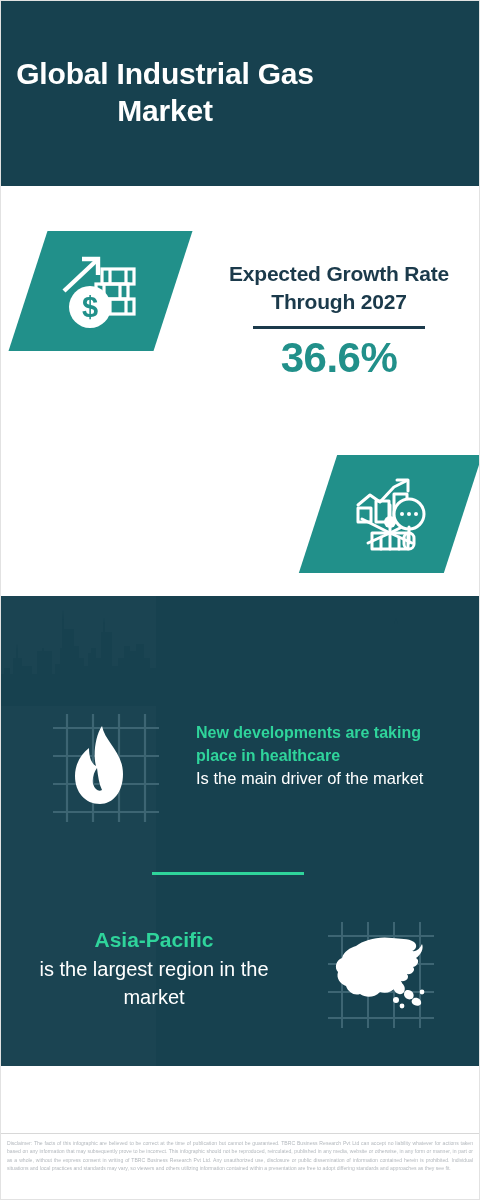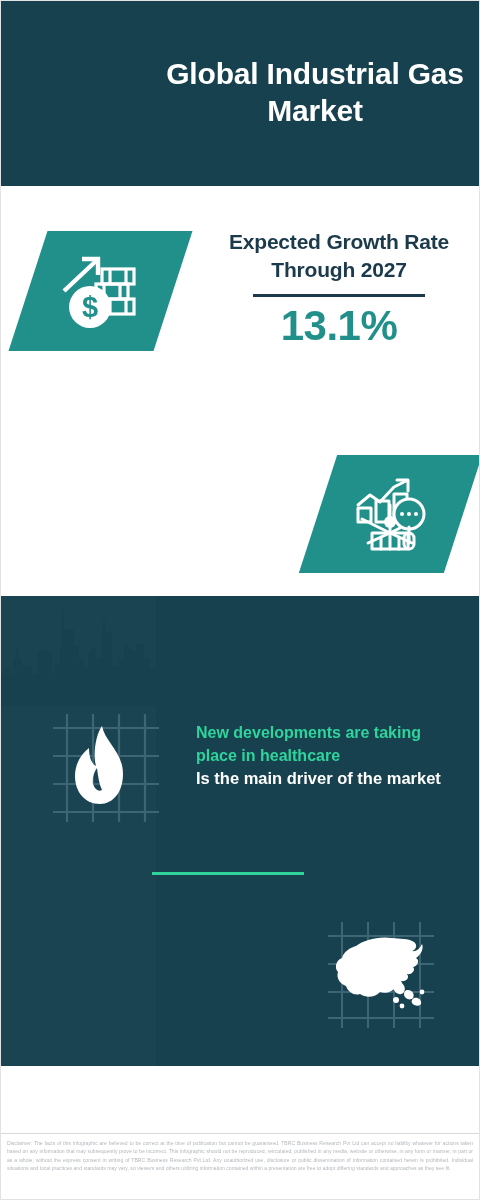--- a/index.html
+++ b/index.html
@@ -12,21 +12,21 @@
     position:relative;
     width:480px; height:1200px;
     background:#ffffff;
     overflow:hidden;
   }
 
   
   .header {
     position:absolute; left:0; top:0; width:480px; height:186px;
     background:#17414f;
-    display:flex; align-items:center; justify-content:flex-end;
+    display:flex; align-items:center; justify-content:flex-start;
   }
   .header-title {
     color:#ffffff;
     font-size:30px; font-weight:bold; line-height:1.22;
     text-align:center;
     letter-spacing:-0.2px;
     width:330px;
   }
 
   
@@ -40,21 +40,21 @@
     position:absolute;
     background:#21908a;
     transform:skewX(-18deg);
     display:flex; align-items:center; justify-content:center;
   }
   .para > svg { transform:skewX(18deg); }
 
   .growth-para { left:28px; top:231px; width:145px; height:120px; }
   .size-para   { left:318px; top:455px; width:145px; height:118px; }
 
-  .stat-block { position:absolute; text-align:center; }
+  .stat-block { position:absolute; text-align:center;margin-top:32px; }
   .growth-stat { left:208px; top:228px; width:262px; }
   .size-stat   { left:12px;  top:430px; width:262px; }
 
   .stat-label {
     color:#1b3a4b; font-size:21px; font-weight:bold;
     line-height:1.32; letter-spacing:-0.2px;
   }
   .stat-rule {
     height:3px; background:#1b3a4b;
     width:172px; margin:11px auto 4px auto;
@@ -83,21 +83,21 @@
   .asia-tile   { position:absolute; left:322px; top:918px; width:118px; height:112px; }
 
   .driver-text {
     position:absolute; left:196px; top:722px; width:262px;
     text-align:left;
   }
   .driver-head {
     color:#2fd49b; font-size:16px; font-weight:bold; line-height:1.42;
   }
   .driver-sub {
-    color:#ffffff; font-size:16.5px; font-weight:bold; line-height:1.42;
+    color:#ffffff; font-size:16.5px; font-weight:normal; line-height:1.42;
   }
 
   .mid-rule {
     position:absolute; left:152px; top:872px; width:152px; height:3px;
     background:#2fd49b;
   }
 
   .region-text {
     position:absolute; left:20px; top:925px; width:268px;
     text-align:center;
@@ -161,21 +161,21 @@
         <line x1="68" y1="48" x2="68" y2="63"></line>
       </g>
       <circle cx="32" cy="56" r="21" fill="#ffffff"></circle>
       <text x="32" y="66" text-anchor="middle" font-family="Liberation Sans, sans-serif" font-size="29" font-weight="bold" fill="#21908a">$</text>
     </svg>
   </div>
 
   <div class="stat-block growth-stat">
     <div class="stat-label">Expected Growth Rate Through 2027</div>
     <div class="stat-rule"></div>
-    <div class="stat-value">13.1%</div>
+    <div class="stat-value">36.6%</div>
   </div>
 
 
   <div class="para size-para">
     <svg width="82" height="78" viewBox="0 0 82 78">
       <g fill="none" stroke="#ffffff" stroke-width="3" stroke-linecap="round" stroke-linejoin="round">
         <polyline points="8,30 20,20 30,27 44,12 56,6"></polyline>
         <polyline points="47,5 58,5 58,16"></polyline>
         <rect x="8" y="33" width="13" height="14"></rect>
         <rect x="26" y="26" width="13" height="21"></rect>
@@ -247,20 +247,24 @@
     </svg>
   </div>
 
   <div class="driver-text">
     <div class="driver-head">New developments are taking place in healthcare</div>
     <div class="driver-sub">Is the main driver of the market</div>
   </div>
 
   <div class="mid-rule"></div>
 
+  <div class="region-text">
+    <div class="region-head">Asia-Pacific</div>
+    <div class="region-sub">is the largest region in the market</div>
+  </div>
 
   <div class="asia-tile">
     <svg width="118" height="112" viewBox="0 0 118 112">
       <g stroke="#3d6573" stroke-width="2">
         <line x1="6" y1="18" x2="112" y2="18"></line>
         <line x1="6" y1="46" x2="112" y2="46"></line>
         <line x1="6" y1="74" x2="112" y2="74"></line>
         <line x1="6" y1="100" x2="112" y2="100"></line>
         <line x1="20" y1="4" x2="20" y2="110"></line>
         <line x1="46" y1="4" x2="46" y2="110"></line>

